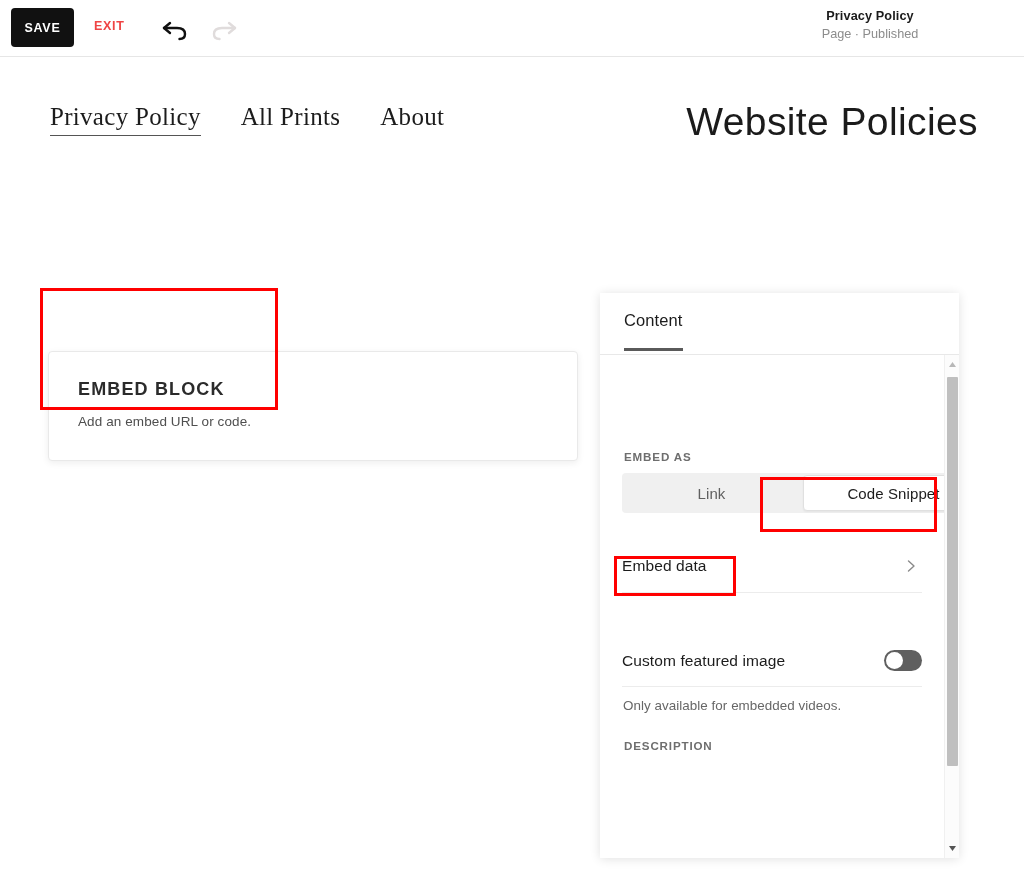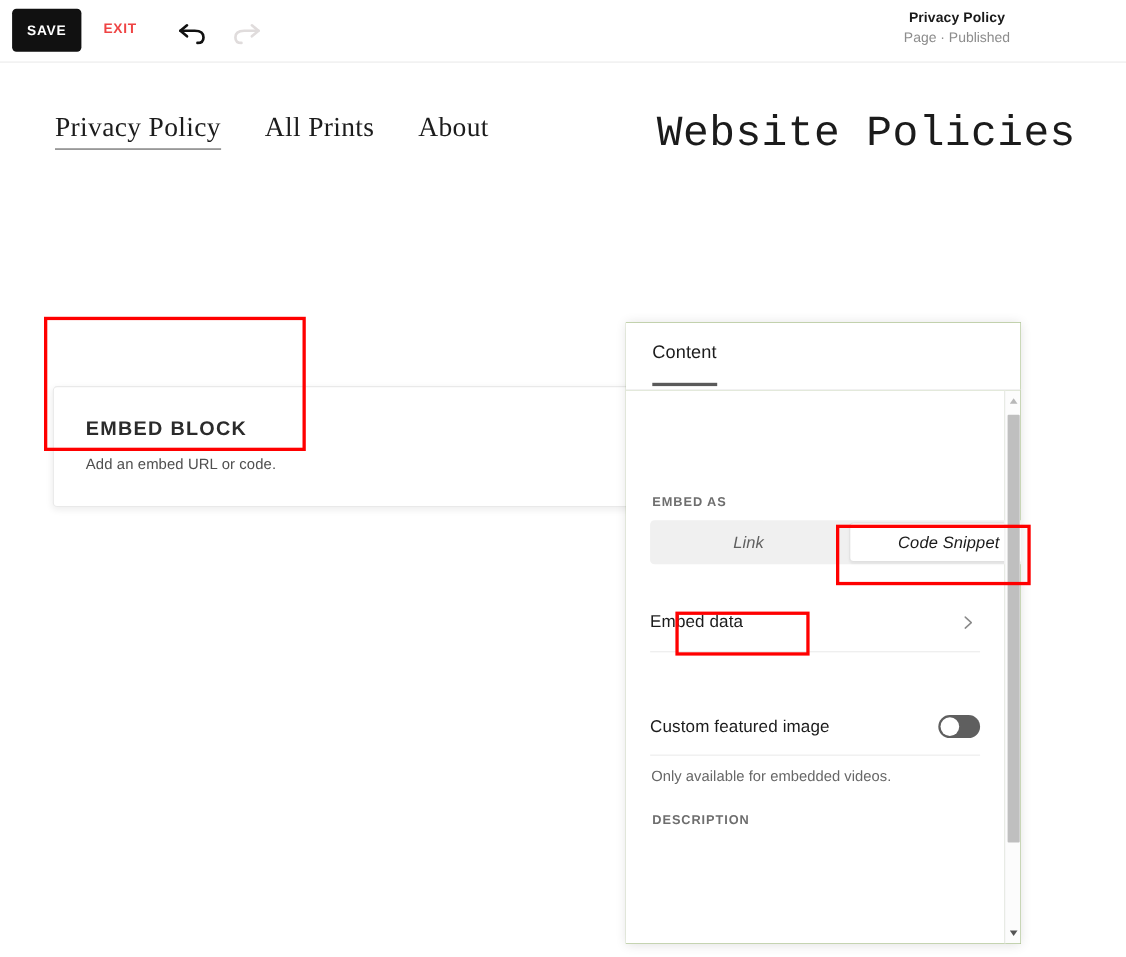--- a/index.html
+++ b/index.html
@@ -116,21 +116,21 @@
     cursor: pointer;
     padding-bottom: 4px;
   }
   .site-nav-link.active {
     border-bottom: 1.5px solid #555555;
   }
 
   .site-logo {
     position: absolute;
     right: 46px; top: 43px;
-    font-family: Liberation Mono, monospace;
+    font-family: Liberation Sans, sans-serif;
     font-size: 39px;
     color: #1b1b1b;
     letter-spacing: 0.4px;
     cursor: pointer;
     white-space: nowrap;
   }
 
   
   .embed-card {
     position: absolute;
@@ -153,23 +153,23 @@
     position: absolute;
     left: 29px; top: 62px;
     font-size: 13.5px;
     color: #4f4f4f;
     letter-spacing: 0.1px;
   }
 
   
   .content-panel {
     position: absolute;
-    left: 569px; top: 293px;
+    left: 600px; top: 293px;
     width: 359px; height: 565px;
-    background: #4d7c0f;
+    background: #14532d;
     box-shadow: 0 1px 10px rgba(0,0,0,0.12);
     overflow: hidden;
   }
 
   .panel-tabbar {
     position: absolute;
     left: 0; top: 0;
     width: 359px; height: 62px;
     background: #ffffff;
     border-bottom: 1px solid #e8e8e8;
@@ -221,21 +221,20 @@
   }
 
   
   .segmented {
     position: absolute;
     left: 22px; top: 118px;
     width: 364px; height: 40px;
     background: #f0f0f0;
     border-radius: 4px;
     display: flex;
-    font-style: italic;
   }
   .segment {
     flex: 1;
     display: flex;
     align-items: center;
     justify-content: center;
     font-size: 15px;
     color: #606060;
     cursor: pointer;
     border-radius: 4px;

